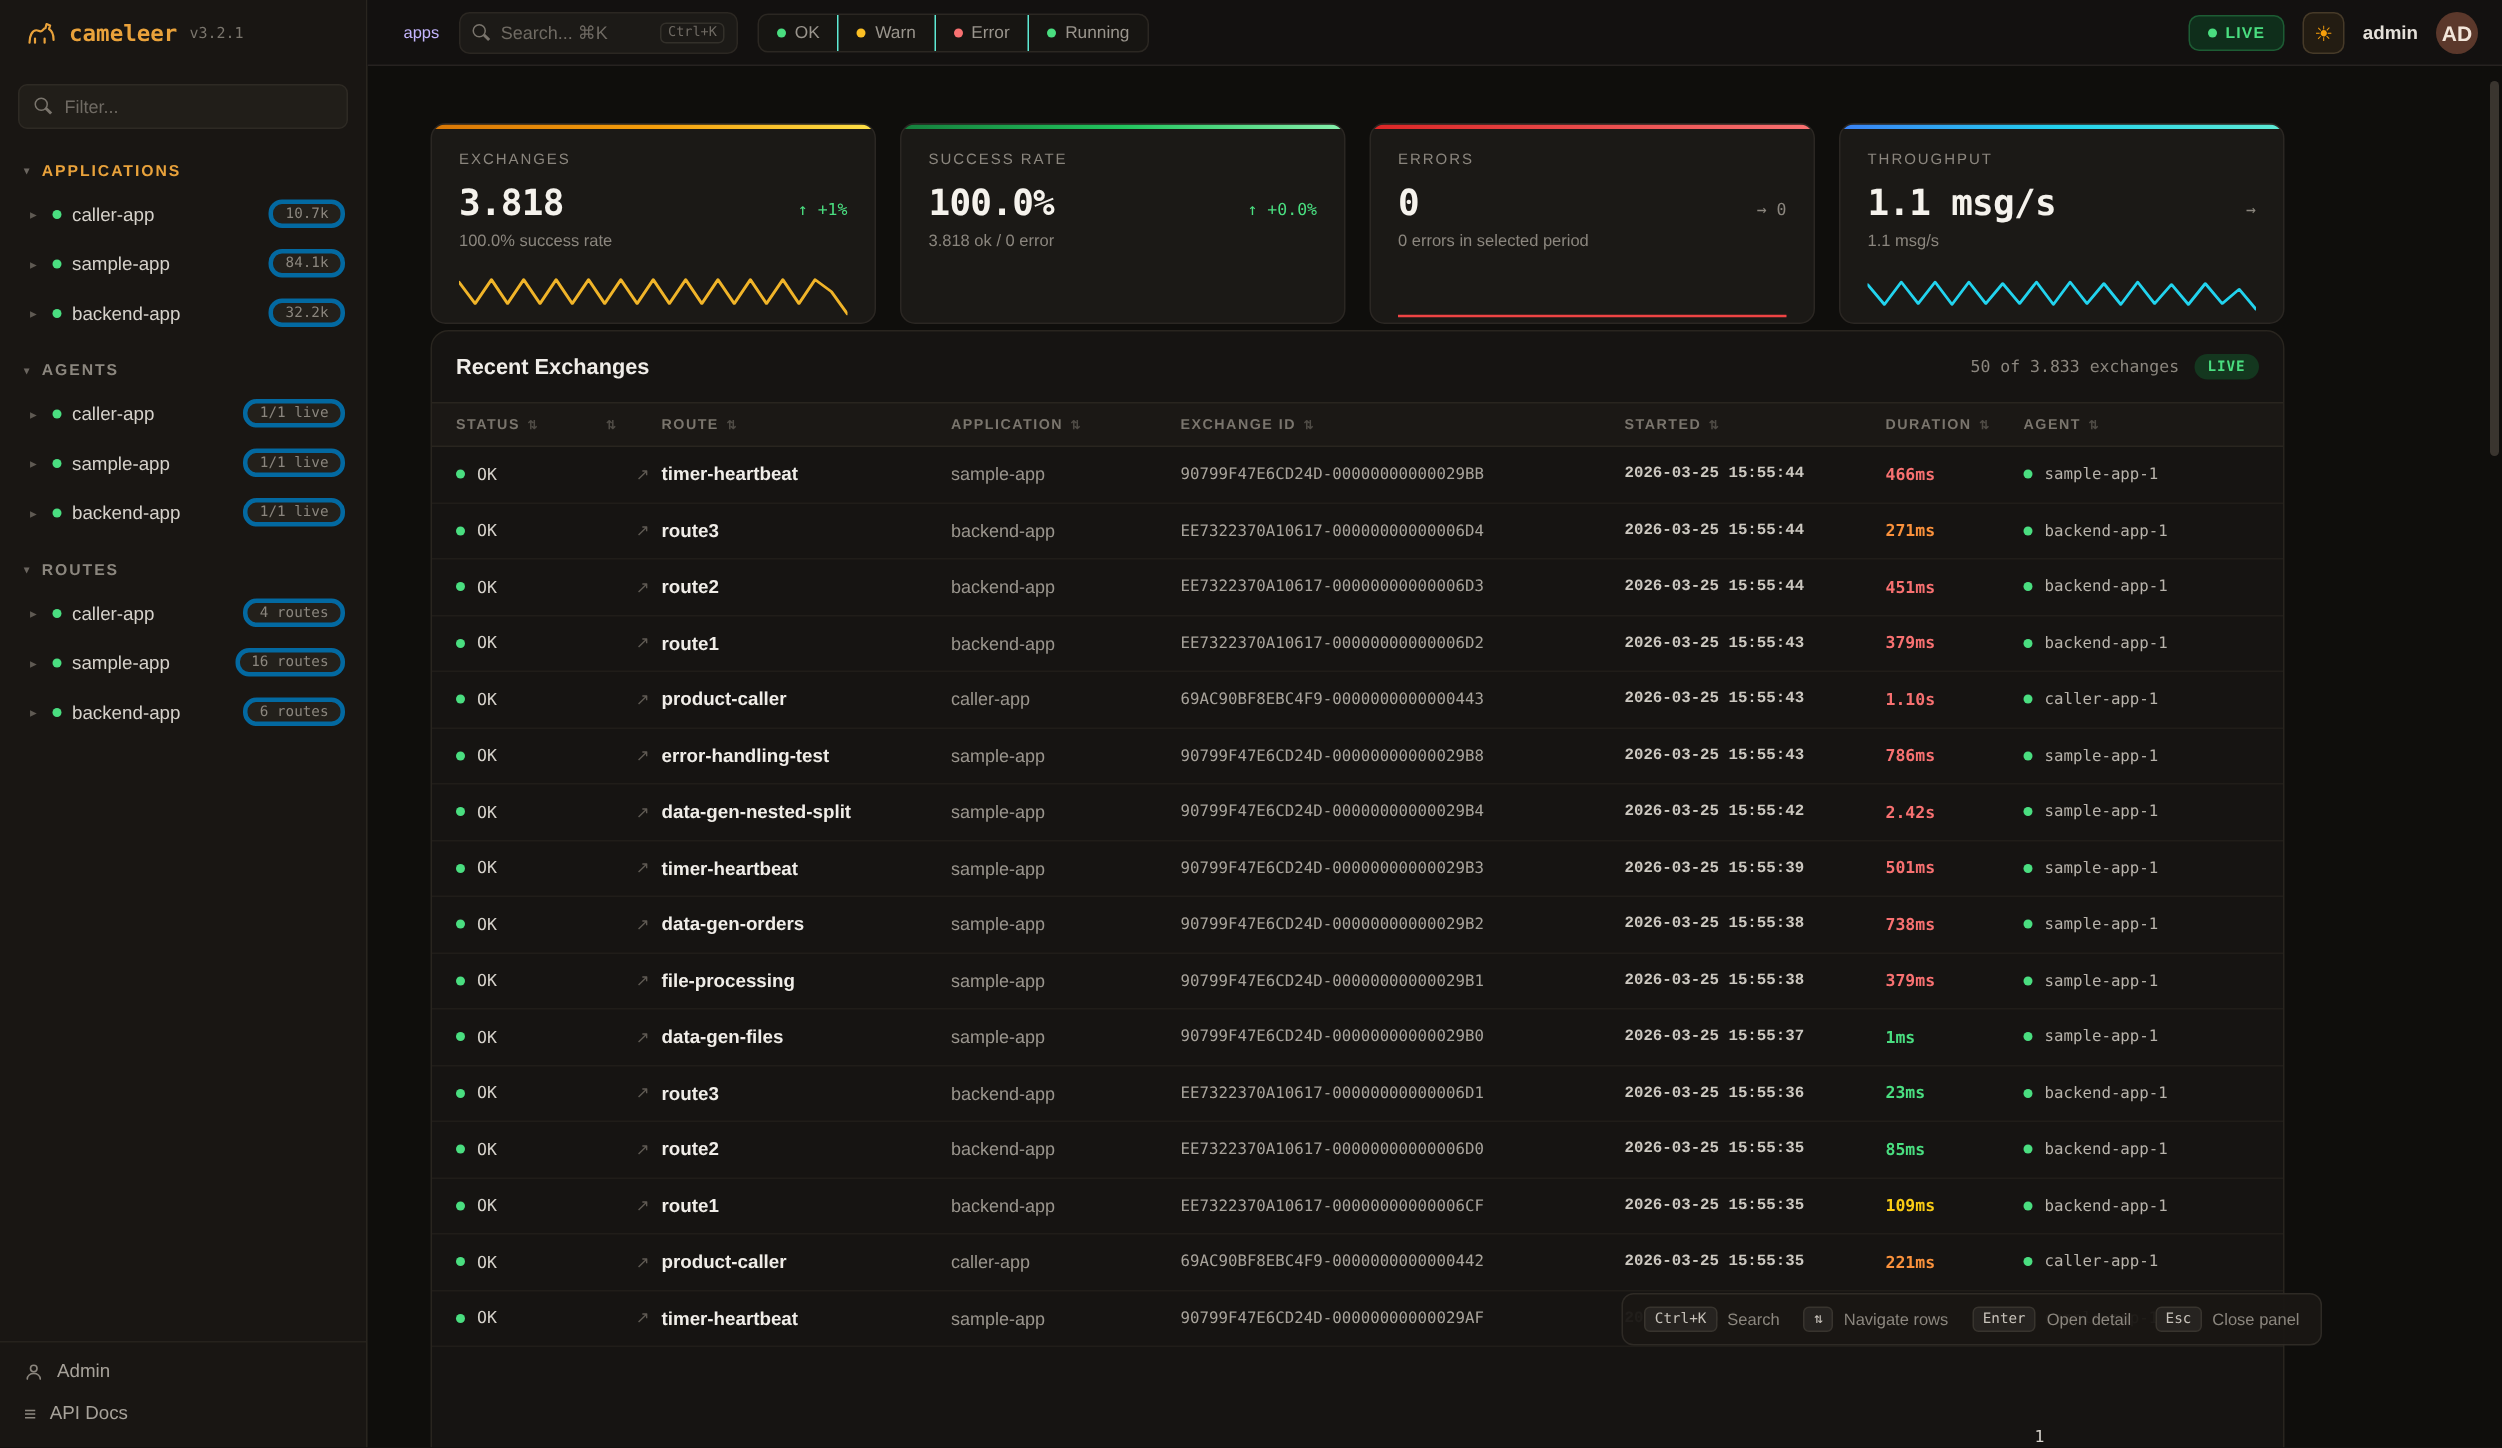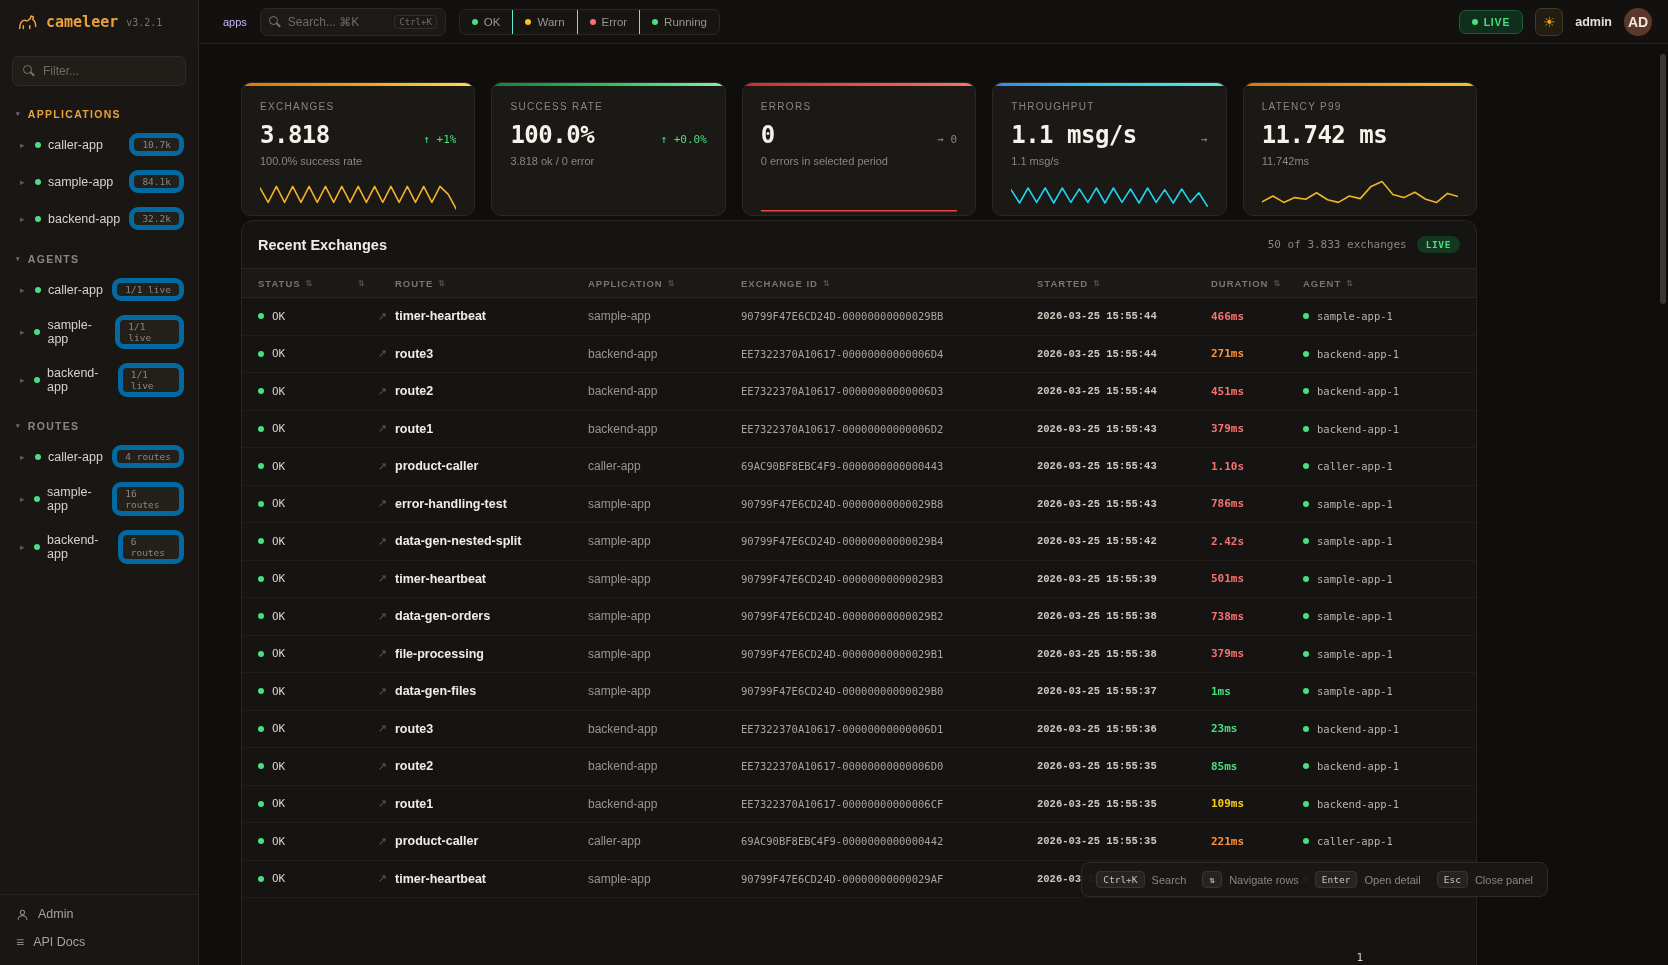--- a/index.html
+++ b/index.html
@@ -5,40 +5,40 @@
   * { box-sizing: border-box; margin: 0; padding: 0; }
   html,body { width:1668px; height:965px; overflow:hidden; }
   body {
     background:#0f0e0c; color:#ece9e4;
     font-family:"Liberation Sans", sans-serif;
     font-size:13px;
   }
   .app { display:flex; width:100%; height:100%; }
 
   
-  .sidebar { width:199px; flex:none; background:#191613; border-right:1px solid #29251f; display:flex; flex-direction:column; }
+  .sidebar { width:245px; flex:none; background:#191613; border-right:1px solid #29251f; display:flex; flex-direction:column; }
   .logo-row { height:44px; flex:none; display:flex; align-items:center; gap:8px; padding:0 16px; }
   .brand { font-family:"DejaVu Sans Mono", monospace; font-weight:bold; font-size:15px; color:#e9a23b; }
   .ver { font-family:"DejaVu Sans Mono", monospace; font-size:10px; color:#7a756d; }
   .filter-box { margin:12px 12px 6px; height:30px; background:#211e19; border:1px solid #2e2a24; border-radius:6px; display:flex; align-items:center; gap:8px; padding:0 10px; }
   .filter-box input { background:none; border:none; outline:none; color:#cfcac2; font-size:12px; width:100%; font-family:"Liberation Sans",sans-serif; }
   .filter-box input::placeholder { color:#6f6a63; }
   .mag { width:12px; height:12px; position:relative; flex:none; }
   .mag::before { content:""; position:absolute; left:0; top:0; width:7px; height:7px; border:1.5px solid #7a756d; border-radius:50%; }
   .mag::after { content:""; position:absolute; left:7px; top:8px; width:5px; height:1.5px; background:#7a756d; transform:rotate(45deg); }
   .nav-label { padding:14px 16px 4px; font-size:9.5px; letter-spacing:1.6px; color:#6b6660; }
   .sec { margin-top:12px; }
   .sec-head { display:flex; align-items:center; gap:7px; padding:4px 16px 6px; font-size:10.5px; letter-spacing:1.3px; font-weight:bold; color:#8b867e; cursor:pointer; }
   .sec-caret { font-size:7px; color:#6b6660; }
   .sec-title.accent { color:#e9a23b; }
   .side-item { display:flex; align-items:center; gap:7px; padding:7px 14px 7px 20px; font-size:12.5px; color:#d6d2cb; cursor:pointer; }
   .side-item .caret { color:#5f5a53; font-size:9px; width:8px; }
   .dot { width:6px; height:6px; border-radius:50%; flex:none; }
   .dot.g { background:#4ade80; }
-  .side-badge { margin-left:auto; background:#23201b; border:5px solid #0369a1; border-radius:9px; padding:1px 8px; font-size:9.5px; font-family:"DejaVu Sans Mono",monospace; color:#8b867e; }
+  .side-badge { margin-left:auto; background:#23201b; border:3px solid #0369a1; border-radius:9px; padding:1px 8px; font-size:9.5px; font-family:"DejaVu Sans Mono",monospace; color:#8b867e; }
   .sidebar-footer { margin-top:auto; border-top:1px solid #26221d; padding:12px 16px 16px; display:flex; flex-direction:column; gap:14px; }
   .foot-item { display:flex; align-items:center; gap:9px; font-size:12.5px; color:#a7a29a; cursor:pointer; }
   .foot-icon { color:#8b867e; font-size:14px; line-height:1; display:flex; align-items:center; }
 
   
   .right { flex:1; min-width:0; display:flex; flex-direction:column; position:relative; }
   .topbar { height:44px; flex:none; background:#131110; border-bottom:1px solid #262220; display:flex; align-items:center; gap:13px; padding:0 16px 0 24px; }
   .crumb { font-weight:normal; font-size:11px; color:#c4b5fd; }
   .search { width:186px; height:28px; background:#1c1a17; border:1px solid #2b2722; border-radius:7px; display:flex; align-items:center; gap:7px; padding:0 8px; color:#6f6a63; font-size:12px; cursor:text; }
   .search .kbd { margin-left:auto; font-size:9px; font-family:"DejaVu Sans Mono",monospace; border:1px solid #33302a; border-radius:4px; padding:1px 4px; color:#6f6a63; }
@@ -325,32 +325,20 @@
               <div class="card-main">
                 <span class="card-value">1.1 msg/s</span>
                 <span class="card-delta" style="color: rgb(139, 134, 126);">→</span>
               </div>
               <div class="card-sub">1.1 msg/s</div>
               <svg class="card-spark" preserveAspectRatio="none" viewBox="0 0 200 40">
                 <path d="M0.0 14.6 L8.7 28.0 L17.4 13.0 L26.1 27.4 L34.8 13.0 L43.5 28.0 L52.2 13.0 L60.9 27.4 L69.6 14.0 L78.3 27.4 L87.0 13.0 L95.7 28.0 L104.3 13.0 L113.0 27.4 L121.7 14.0 L130.4 28.0 L139.1 13.0 L147.8 27.4 L156.5 14.6 L165.2 28.0 L173.9 14.0 L182.6 27.4 L191.3 17.8 L200.0 31.2 " fill="none" stroke="#22d3ee" stroke-width="1.6" stroke-linejoin="round" stroke-linecap="round"></path>
               </svg>
             </div>
 
-            <div class="card">
-              <div class="card-accent" style="background: linear-gradient(90deg, rgb(217, 119, 6), rgb(251, 191, 36));"></div>
-              <div class="card-title">LATENCY P99</div>
-              <div class="card-main">
-                <span class="card-value">11.742 ms</span>
-                <span class="card-delta" style="color: rgb(139, 134, 126);"></span>
-              </div>
-              <div class="card-sub">11.742ms</div>
-              <svg class="card-spark" preserveAspectRatio="none" viewBox="0 0 200 40">
-                <path d="M0.0 26.8 L11.1 21.0 L22.2 27.4 L33.3 22.6 L44.4 24.2 L55.6 17.8 L66.7 24.8 L77.8 27.4 L88.9 21.0 L100.0 23.6 L111.1 11.4 L122.2 6.6 L133.3 19.4 L144.4 22.6 L155.6 17.2 L166.7 24.2 L177.8 27.4 L188.9 18.4 L200.0 21.6 " fill="none" stroke="#f0b429" stroke-width="1.6" stroke-linejoin="round" stroke-linecap="round"></path>
-              </svg>
-            </div>
           </div>
 
         <div class="panel">
           <div class="panel-head">
             <div class="panel-title">Recent Exchanges</div>
             <div class="panel-meta">
               <span class="count">50 of 3.833 exchanges</span>
               <span class="live-sm">LIVE</span>
             </div>
           </div>

